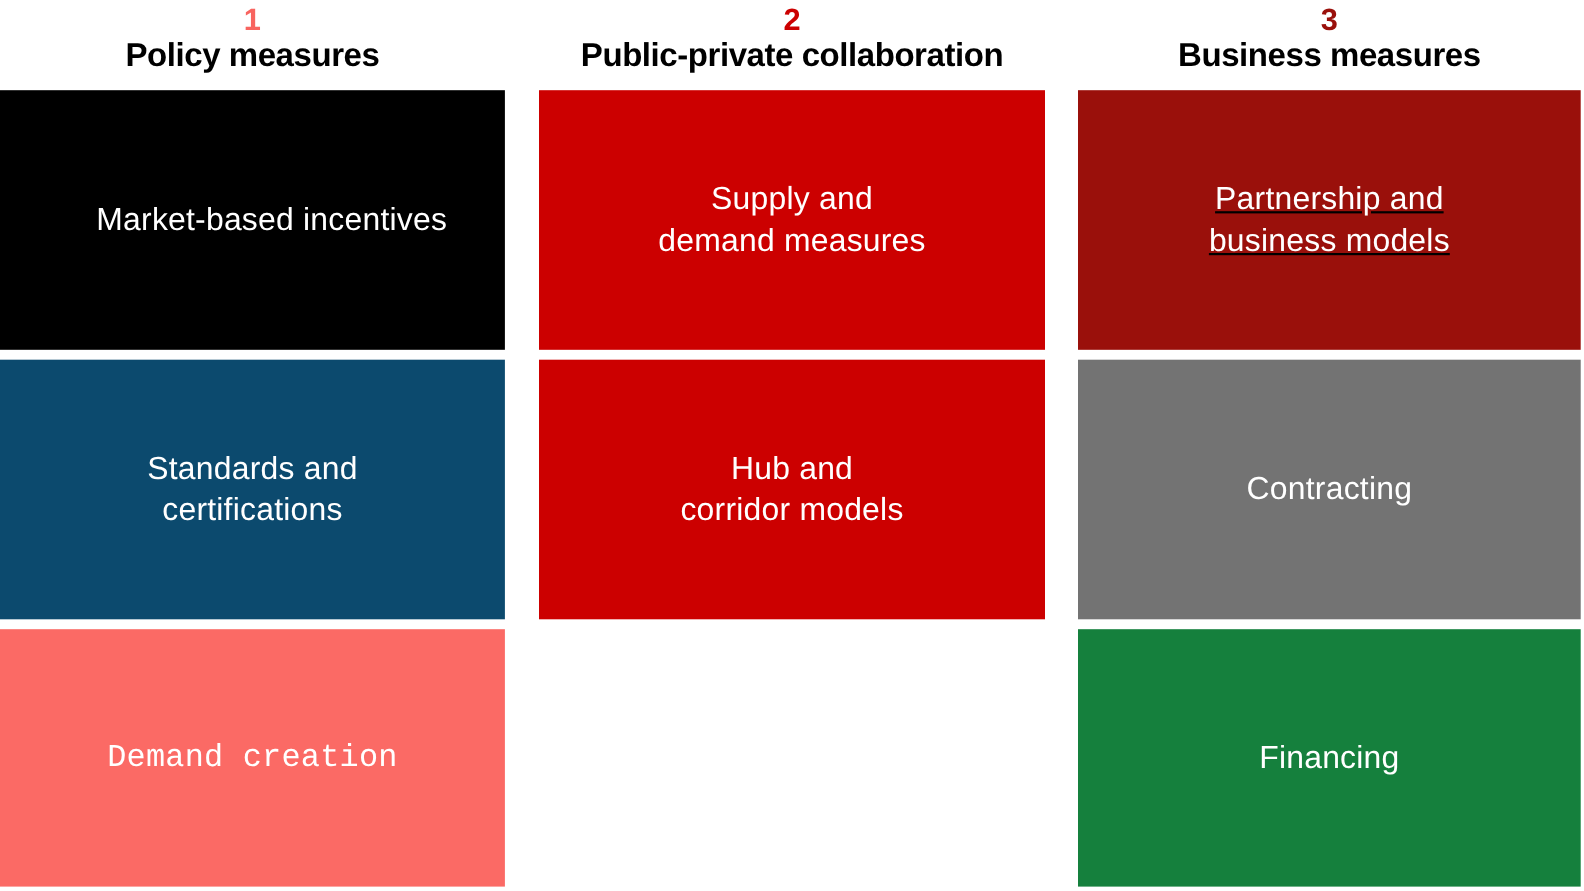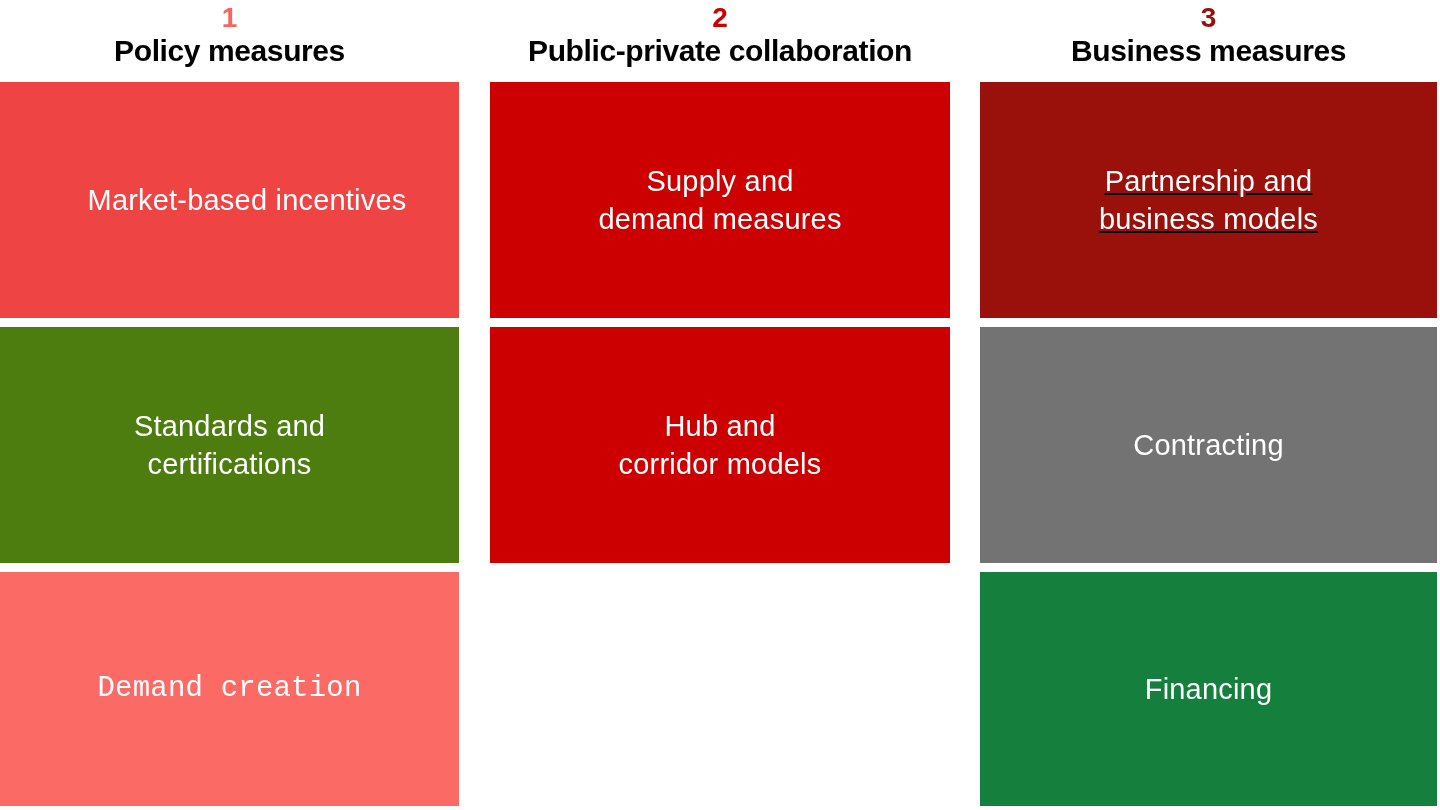--- a/index.html
+++ b/index.html
@@ -70,24 +70,24 @@
 <body>
 
 <div class="figure">
 
   <div class="column col-1">
     <div class="col-header">
       <div class="col-number" style="color: rgb(248, 100, 95);">1</div>
       <div class="col-title">Policy measures</div>
     </div>
     <div class="boxes">
-      <div class="box" style="background-color: #ef4444; padding-left: 35px;">
+      <div class="box" style="background-color: #000000; padding-left: 35px;">
         <span class="box-label">Market-based incentives</span>
       </div>
-      <div class="box" style="background-color: #4d7c0f;">
+      <div class="box" style="background-color: #0c4a6e;">
         <span class="box-label">Standards and
 certifications</span>
       </div>
       <div class="box" style="background-color: rgb(251, 106, 101); font-family: Liberation Mono, monospace;">
         <span class="box-label">Demand creation</span>
       </div>
     </div>
   </div>
 
   <div class="column col-2">

